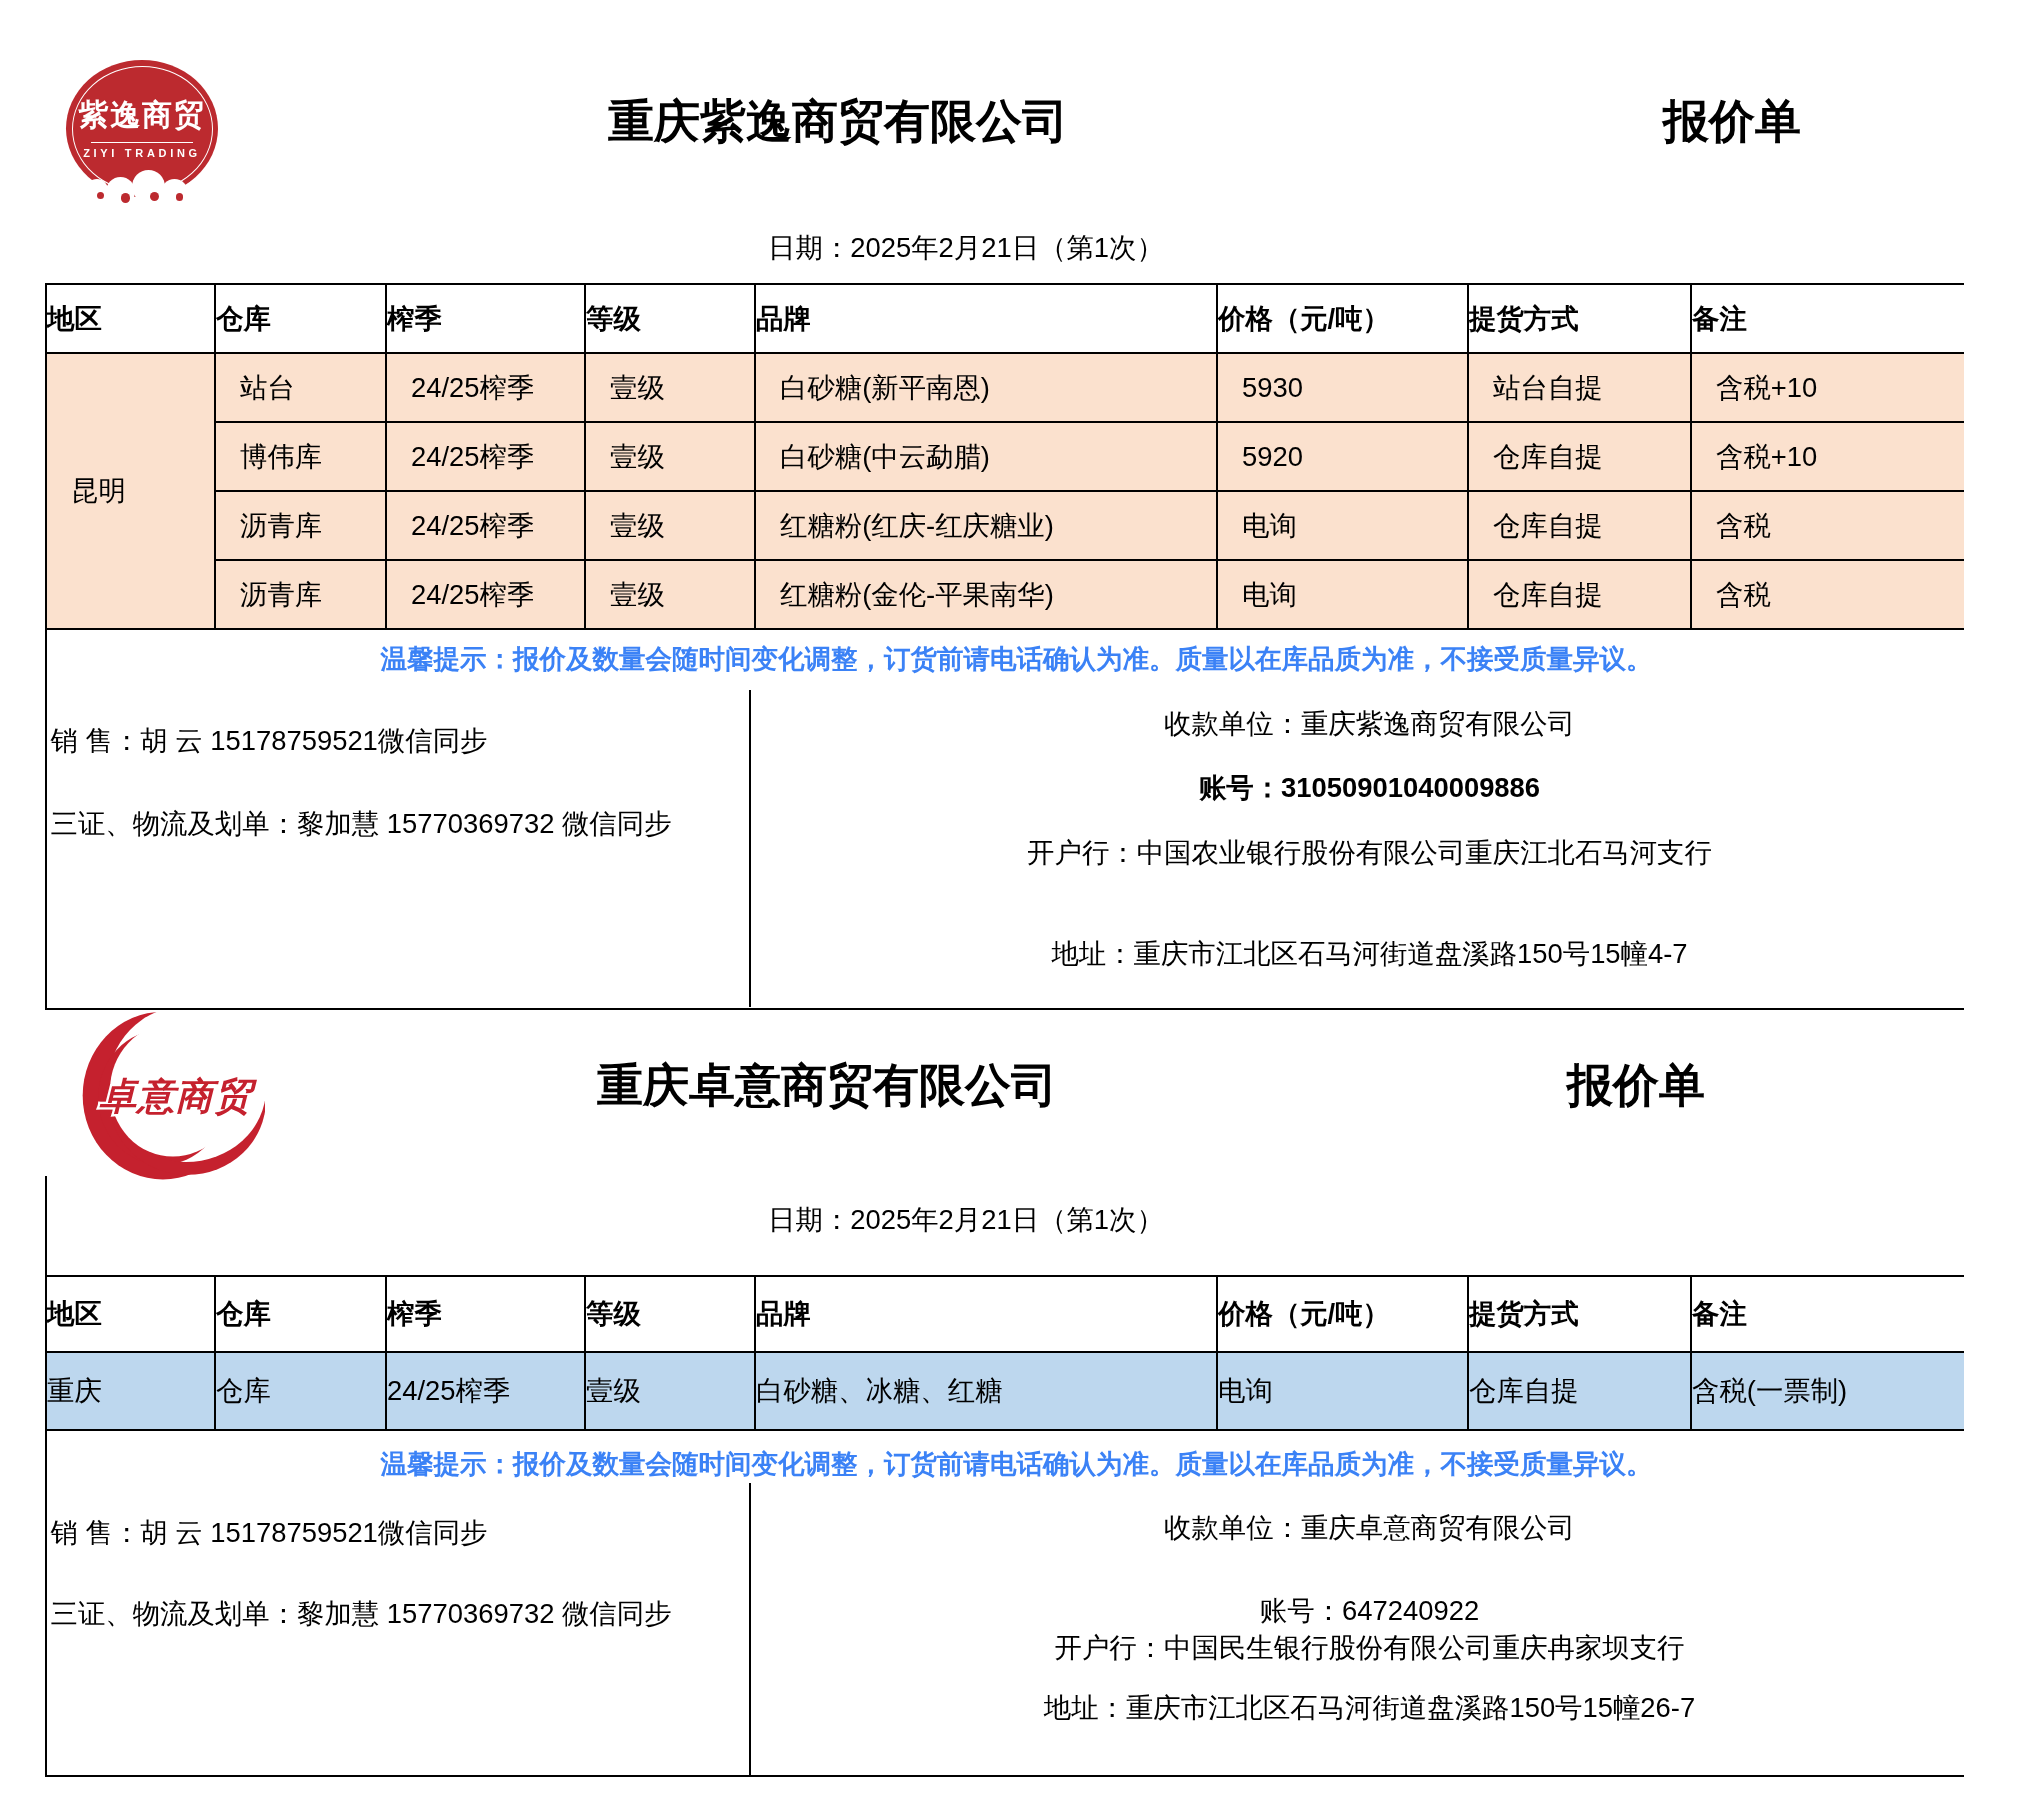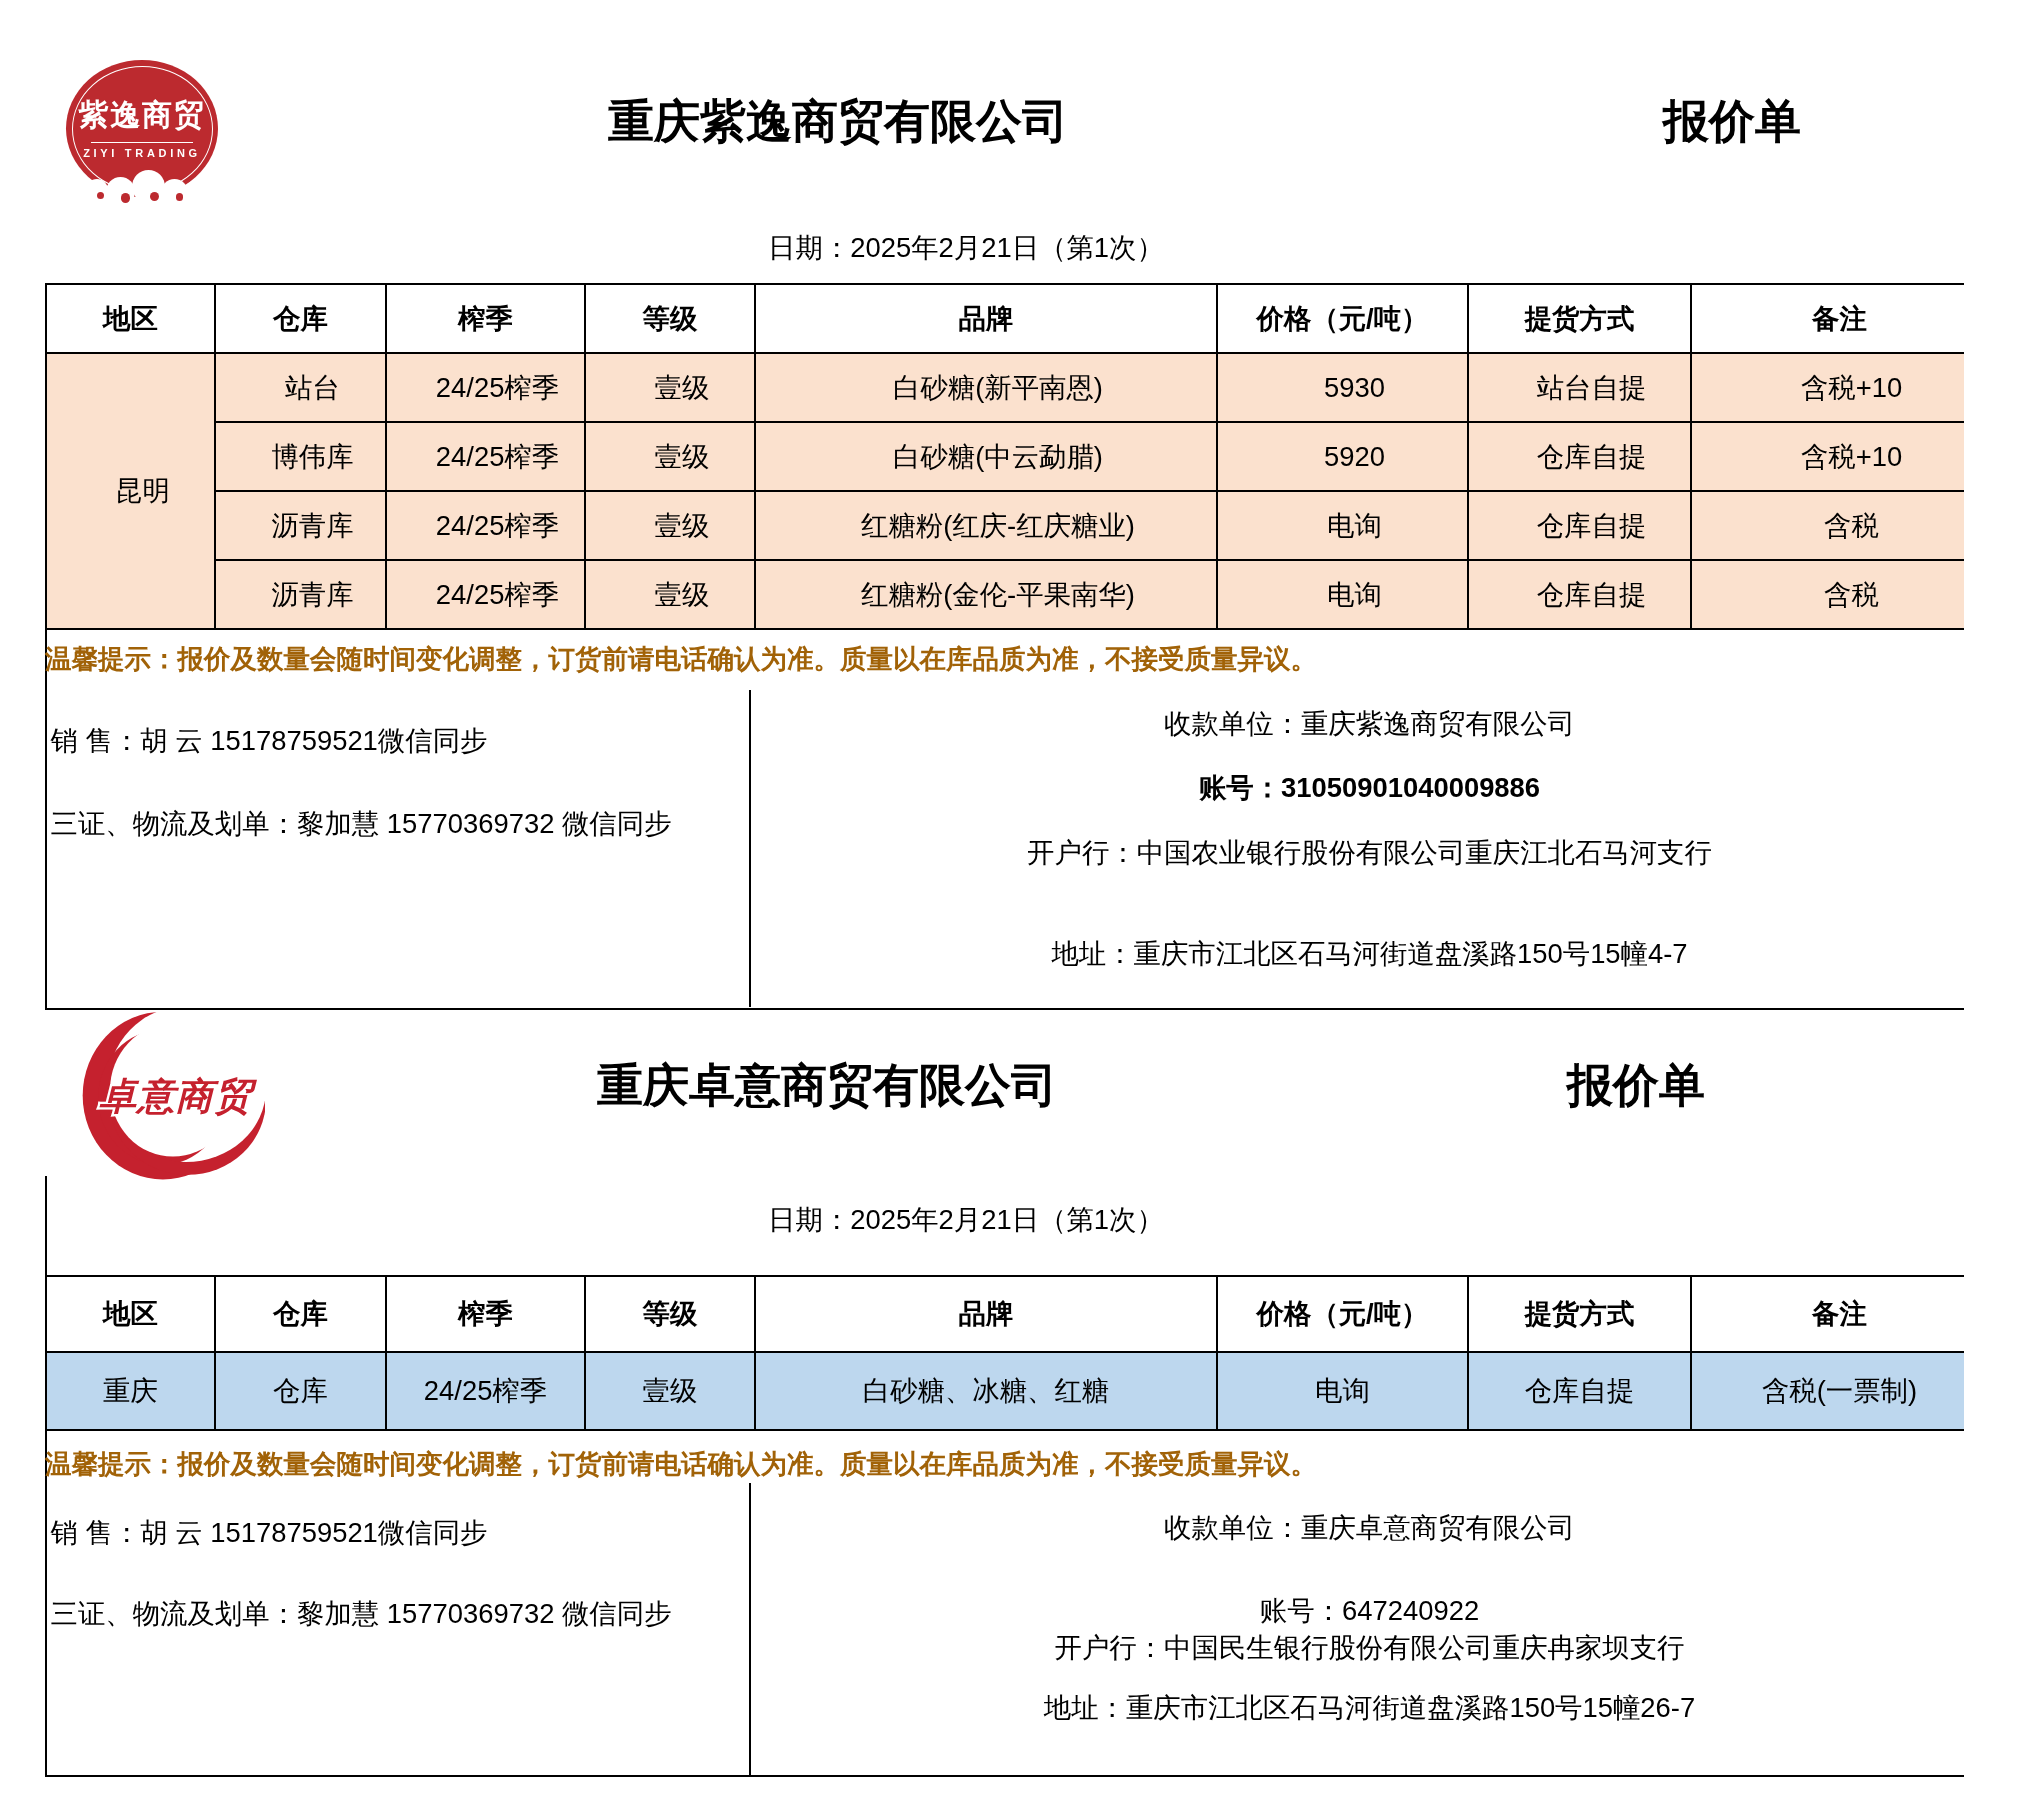--- a/index.html
+++ b/index.html
@@ -18,30 +18,30 @@
   .logo1 .ring{position:absolute;left:5.5px;top:5.5px;right:5.5px;bottom:5.5px;border:1.8px solid #fff;border-radius:50%;}
   .logo1 .cn{position:relative;margin-top:35px;color:#fff;font-size:30px;font-weight:bold;letter-spacing:1.8px;}
   .logo1 .rule{position:relative;width:102px;height:1.8px;background:#fff;margin:5.5px auto 3.7px auto;}
   .logo1 .en{position:relative;color:#fff;font-size:11px;letter-spacing:3.7px;font-weight:bold;text-align:center;}
   .bubble{position:absolute;border-radius:50%;background:#fff;}
   .rdot{position:absolute;border-radius:50%;background:#bc2a2f;}
   
   .logo2{position:absolute;left:69px;top:1007px;}
   
   table.price{border-collapse:collapse;table-layout:fixed;width:1943px;}
-  table.price th,table.price td{border:2.7px solid #000;text-align:center;vertical-align:middle;
+  table.price th,table.price td{border:2.7px solid #000;text-align:left;vertical-align:middle;
       font-size:27.4px;padding:0;overflow:hidden;white-space:nowrap;}
   table.price th{font-weight:bold;background:#fff;}
   .s1 thead tr{height:69px;} .s1 tbody tr{height:69px;}
   .s1 tbody td{background:#fbe1ce;padding-left:24px;}
   .s2 thead tr{height:76px;} .s2 tbody tr{height:78px;}
   .s2 tbody td{background:#bdd7ee;}
   
   .shell{position:absolute;border:2.7px solid #000;border-top:none;box-sizing:border-box;}
-  .warnrow{position:absolute;width:1943px;text-align:left;font-size:26.5px;font-weight:bold;color:#a16207;white-space:nowrap;}
+  .warnrow{position:absolute;width:1943px;text-align:center;font-size:26.5px;font-weight:bold;color:#3b82f6;white-space:nowrap;}
   .splitrow{position:absolute;display:flex;box-sizing:border-box;}
   .cleft{width:704px;box-sizing:border-box;padding-left:5.5px;}
   .cright{flex:1;border-left:2.7px solid #000;text-align:center;}
   .cline{font-size:27.4px;line-height:37px;white-space:nowrap;}
 </style>
 </head>
 <body>
 
 <div class="page">
 

